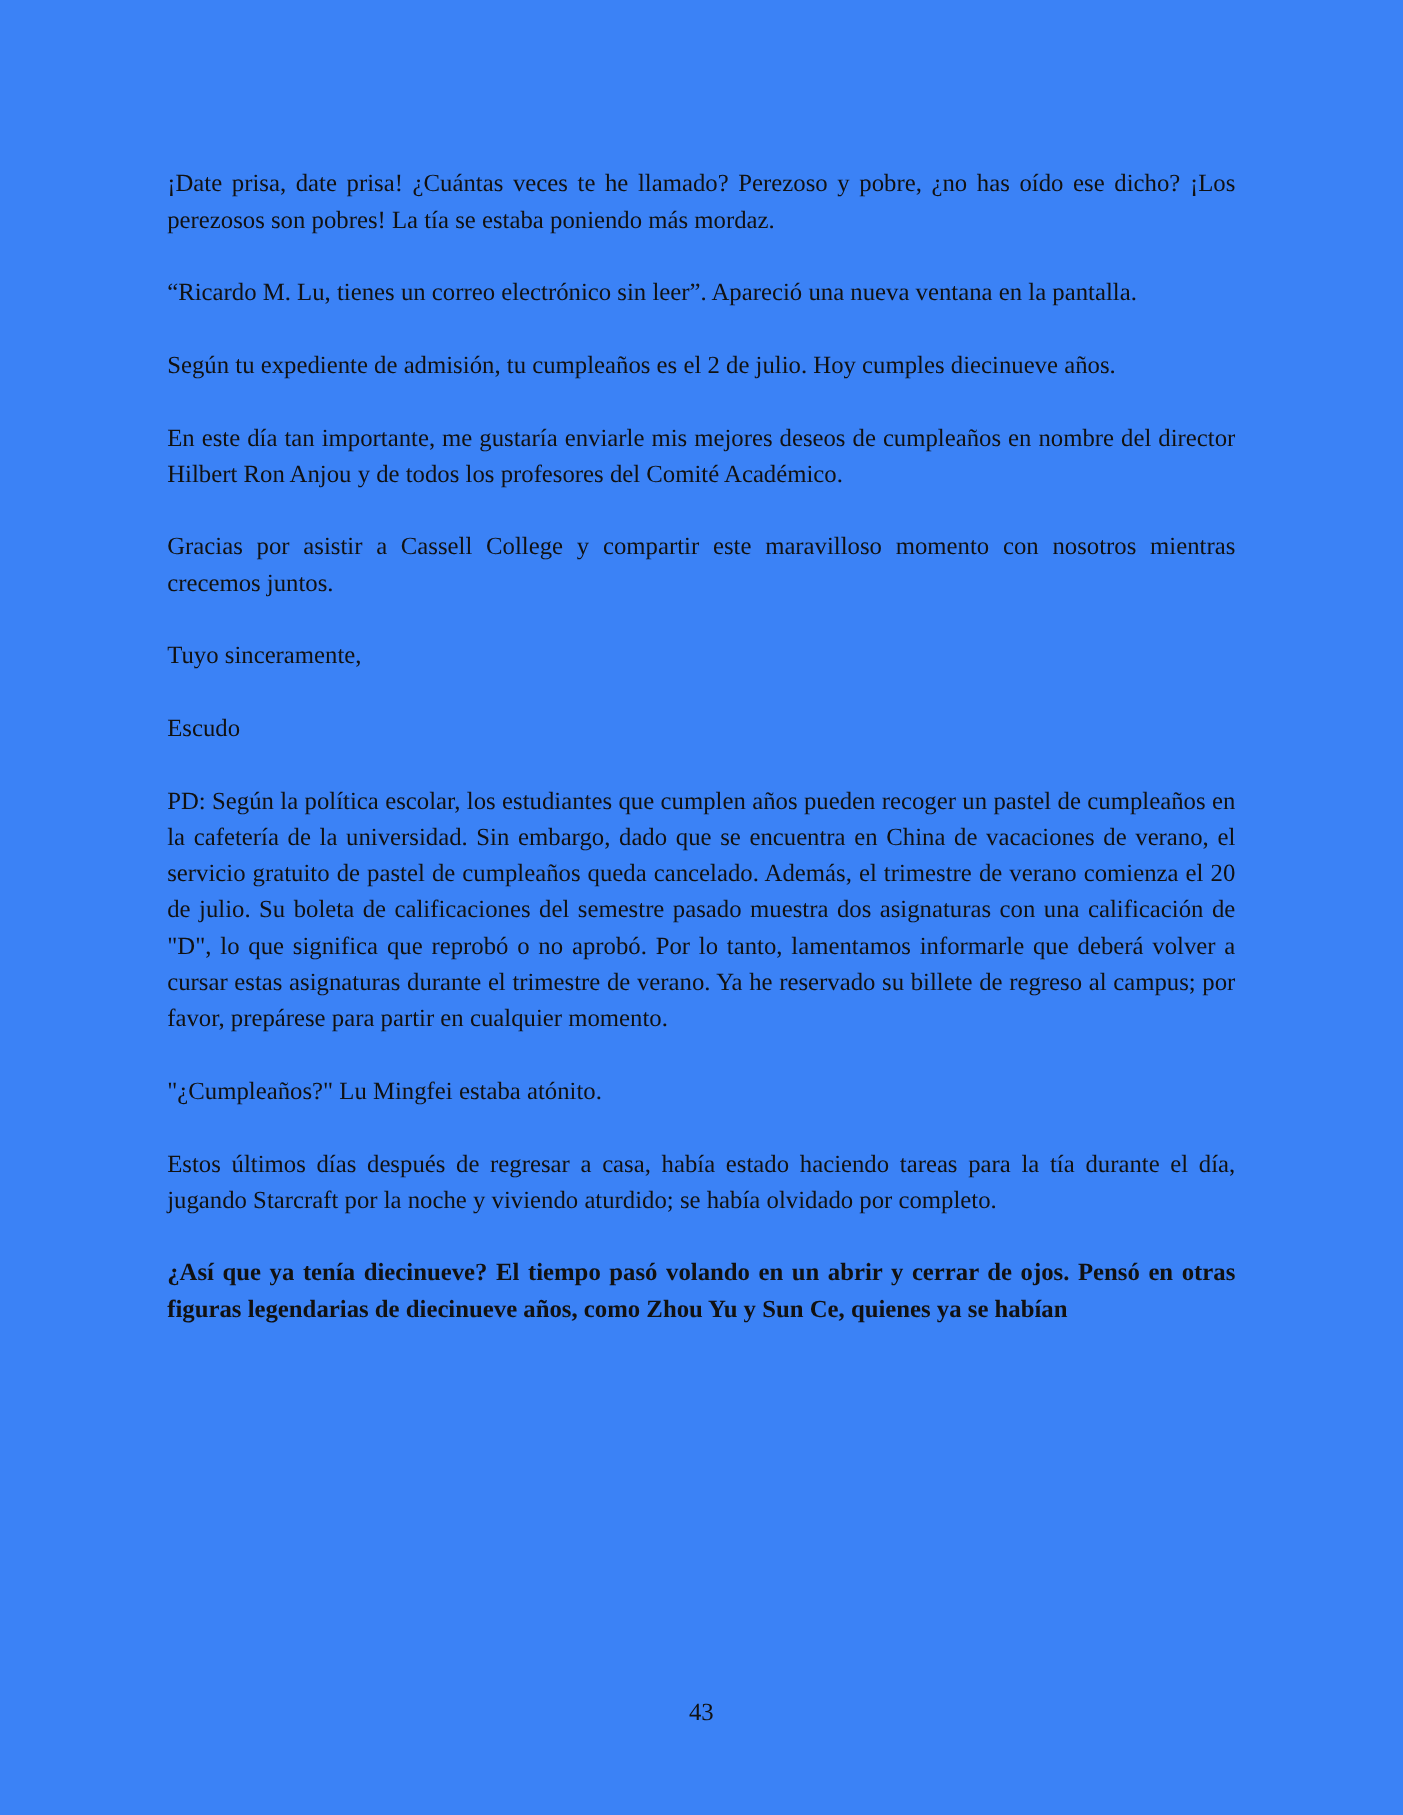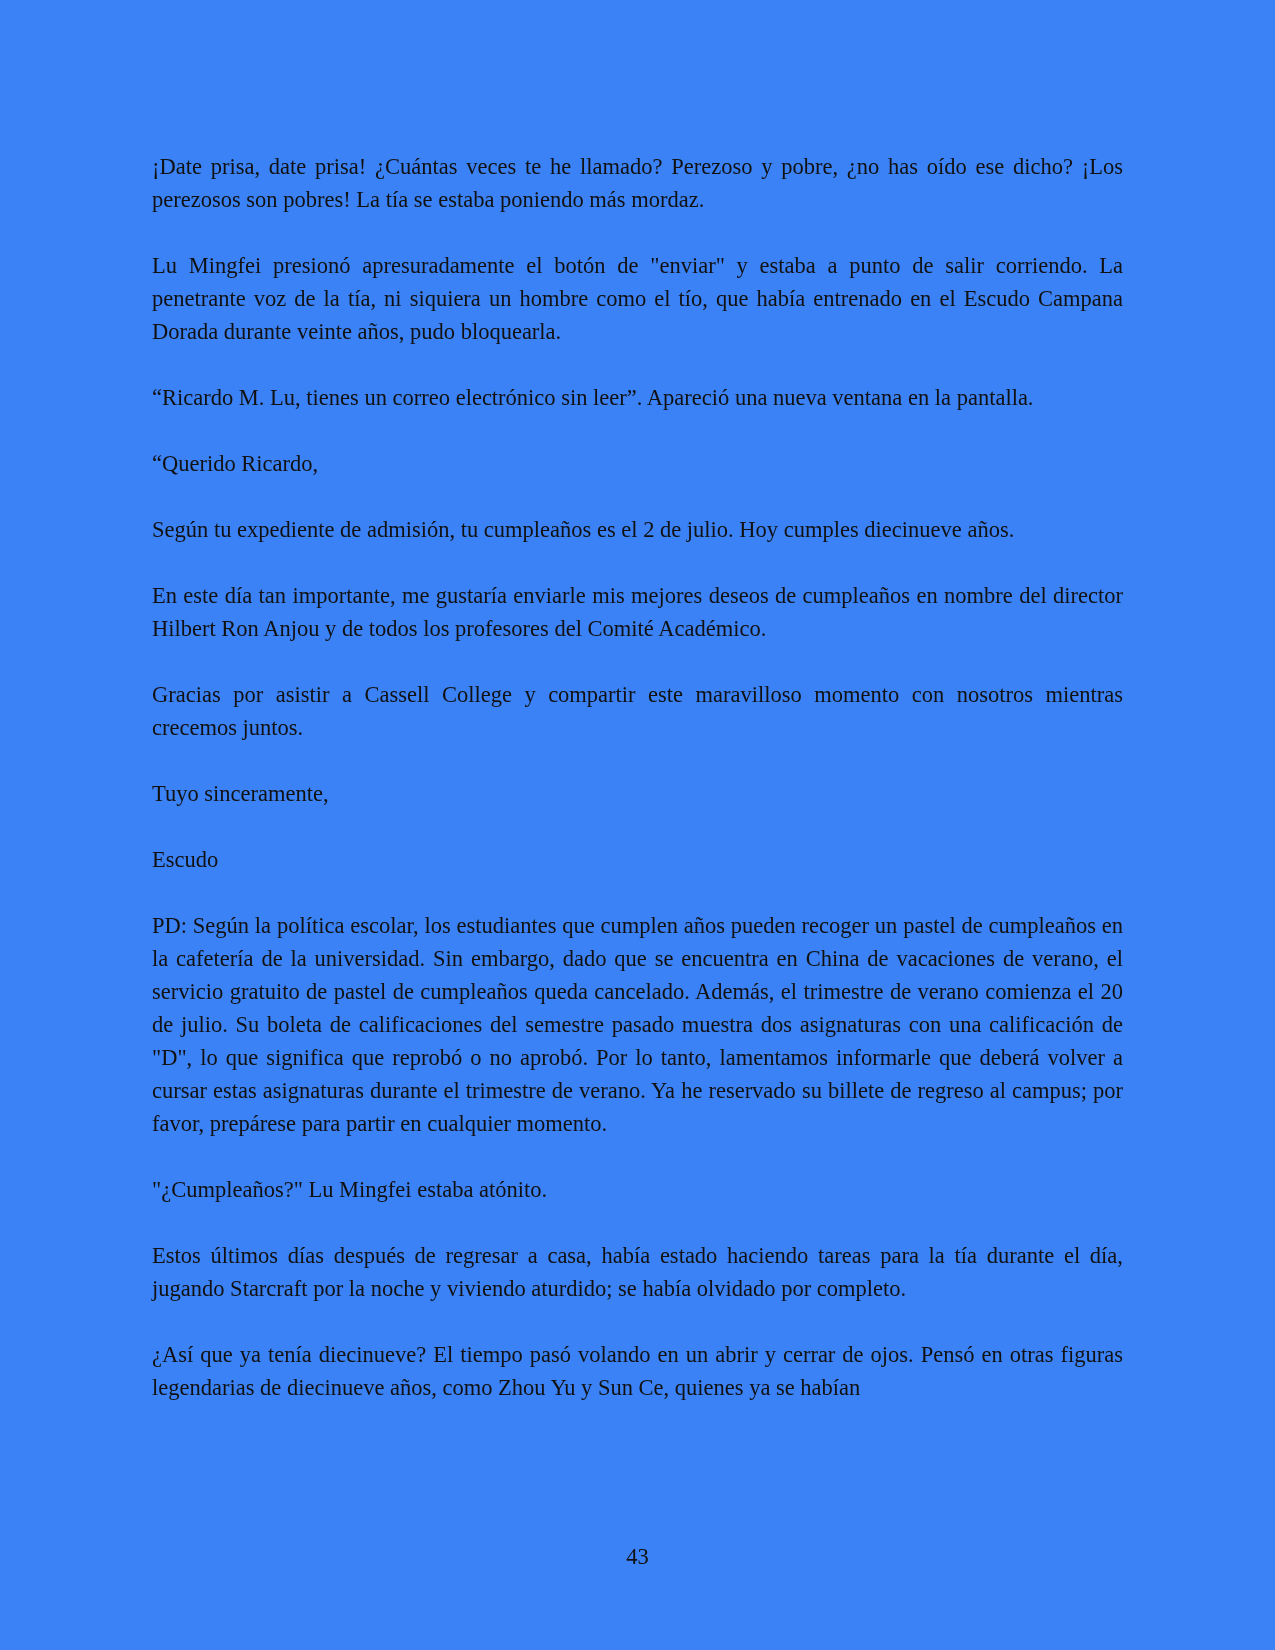--- a/index.html
+++ b/index.html
@@ -30,42 +30,41 @@
     font-size: 22.5px;
     line-height: 33px;
     color: #111111;
   }
   .body-text p {
     margin: 0 0 33px 0;
     text-align: justify;
   }
   .body-text p:last-child {
     margin-bottom: 0;
+    font-weight: bold;
   }
   .page-number {
     position: absolute;
     left: 0;
     width: 1275px;
     top: 1543px;
     text-align: center;
     font-family: "Liberation Serif", "DejaVu Serif", serif;
     font-size: 22.5px;
     line-height: 28px;
     color: #111111;
   }
 </style>
 </head>
 <body>
 
 <div class="page">
   <div class="body-text">
     <p>¡Date prisa, date prisa! ¿Cuántas veces te he llamado? Perezoso y pobre, ¿no has oído ese dicho? ¡Los perezosos son pobres! La tía se estaba poniendo más mordaz.</p>
-    <p>Lu Mingfei presionó apresuradamente el botón de "enviar" y estaba a punto de salir corriendo. La penetrante voz de la tía, ni siquiera un hombre como el tío, que había entrenado en el Escudo Campana Dorada durante veinte años, pudo bloquearla.</p>
     <p>“Ricardo M. Lu, tienes un correo electrónico sin leer”. Apareció una nueva ventana en la pantalla.</p>
-    <p>“Querido Ricardo,</p>
     <p>Según tu expediente de admisión, tu cumpleaños es el 2 de julio. Hoy cumples diecinueve años.</p>
     <p>En este día tan importante, me gustaría enviarle mis mejores deseos de cumpleaños en nombre del director Hilbert Ron Anjou y de todos los profesores del Comité Académico.</p>
     <p>Gracias por asistir a Cassell College y compartir este maravilloso momento con nosotros mientras crecemos juntos.</p>
     <p>Tuyo sinceramente,</p>
     <p>Escudo</p>
     <p>PD: Según la política escolar, los estudiantes que cumplen años pueden recoger un pastel de cumpleaños en la cafetería de la universidad. Sin embargo, dado que se encuentra en China de vacaciones de verano, el servicio gratuito de pastel de cumpleaños queda cancelado. Además, el trimestre de verano comienza el 20 de julio. Su boleta de calificaciones del semestre pasado muestra dos asignaturas con una calificación de "D", lo que significa que reprobó o no aprobó. Por lo tanto, lamentamos informarle que deberá volver a cursar estas asignaturas durante el trimestre de verano. Ya he reservado su billete de regreso al campus; por favor, prepárese para partir en cualquier momento.</p>
     <p>"¿Cumpleaños?" Lu Mingfei estaba atónito.</p>
     <p>Estos últimos días después de regresar a casa, había estado haciendo tareas para la tía durante el día, jugando Starcraft por la noche y viviendo aturdido; se había olvidado por completo.</p>
     <p>¿Así que ya tenía diecinueve? El tiempo pasó volando en un abrir y cerrar de ojos. Pensó en otras figuras legendarias de diecinueve años, como Zhou Yu y Sun Ce, quienes ya se habían</p>
   </div>

